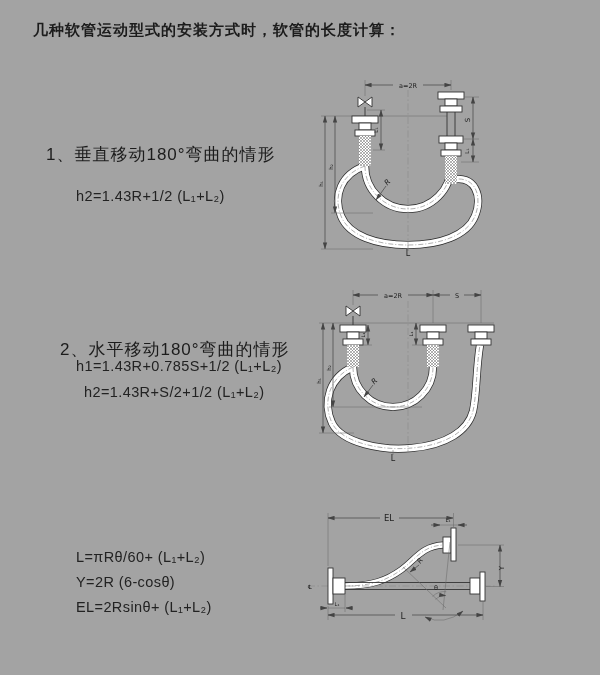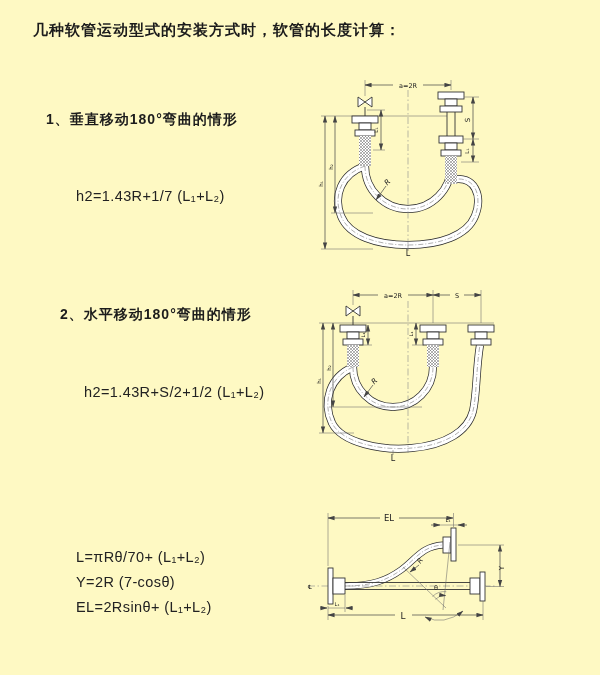--- a/index.html
+++ b/index.html
@@ -1,19 +1,19 @@
 <!DOCTYPE html>
 <html><head>
 <meta charset="utf-8">
 <style>
   html,body{margin:0;padding:0;background:#fff;}
-  .page{position:relative;width:600px;height:675px;background:#fef9c3;overflow:hidden;
+  .page{position:relative;width:600px;height:675px;background:#a3a3a3;overflow:hidden;
         font-family:"Liberation Sans","DejaVu Sans",sans-serif;color:#1c1c1c;}
   .doc-title{position:absolute;left:33px;top:21px;font-size:15px;font-weight:700;letter-spacing:1px;}
-  .sec-heading{position:absolute;font-size:14px;font-weight:700;letter-spacing:1px;}
+  .sec-heading{position:absolute;font-size:17px;font-weight:400;letter-spacing:1px;margin-top:32px;}
   .formula{position:absolute;font-size:14.5px;font-weight:500;letter-spacing:0.4px;color:#222;}
   svg{position:absolute;}
   .dim{stroke:#444;stroke-width:0.7;fill:none;}
   .ext{stroke:#6a6a6a;stroke-width:0.55;fill:none;}
   .cl{stroke:#8a8a8a;stroke-width:0.6;fill:none;stroke-dasharray:7 2.5 1.5 2.5;}
   .ho{stroke:#2e2e2e;stroke-width:8;fill:none;}
   .hi{stroke:#ffffff;stroke-width:6.5;fill:none;}
   .hc{stroke:#7a7a7a;stroke-width:0.6;fill:none;stroke-dasharray:5 2 1 2;}
   .ho3{stroke:#2e2e2e;stroke-width:7;fill:none;}
   .hi3{stroke:#ffffff;stroke-width:5.6;fill:none;}
@@ -22,27 +22,28 @@
   .lbl{fill:#222;font-family:"DejaVu Sans",sans-serif;}
 </style>
 </head>
 <body>
 
 <div class="page">
 
   <div class="doc-title">几种软管运动型式的安装方式时，软管的长度计算：</div>
 
   <div class="sec-heading" style="left:46px;top:111px">1、垂直移动180°弯曲的情形</div>
-  <div class="formula" style="left:76px;top:188px">h2=1.43R+1/7 (L₁+L₂)</div>
+  <div class="formula" style="left:76px;top:188px">h2=1.43R+1/2 (L₁+L₂)</div>
 
   <div class="sec-heading" style="left:60px;top:306px">2、水平移动180°弯曲的情形</div>
+  <div class="formula" style="left:76px;top:358px">h1=1.43R+0.785S+1/2 (L₁+L₂)</div>
   <div class="formula" style="left:84px;top:384px">h2=1.43R+S/2+1/2 (L₁+L₂)</div>
 
-  <div class="formula" style="left:76px;top:549px">L=πRθ/70+ (L₁+L₂)</div>
-  <div class="formula" style="left:76px;top:574px">Y=2R (7-cosθ)</div>
+  <div class="formula" style="left:76px;top:549px">L=πRθ/60+ (L₁+L₂)</div>
+  <div class="formula" style="left:76px;top:574px">Y=2R (6-cosθ)</div>
   <div class="formula" style="left:76px;top:599px">EL=2Rsinθ+ (L₁+L₂)</div>
 
   <svg style="left:313px;top:72px" width="195" height="185" viewBox="0 0 195 185">
     <defs>
       <marker id="ar1" viewBox="0 0 8 5" refX="7.5" refY="2.5" markerWidth="7" markerHeight="5" markerUnits="userSpaceOnUse" orient="auto-start-reverse">
         <path d="M0,0 L8,2.5 L0,5 z" fill="#444"></path>
       </marker>
       <pattern id="br1" patternUnits="userSpaceOnUse" width="3" height="3">
         <path d="M0,0 L3,3 M3,0 L0,3" stroke="#555" stroke-width="0.45"></path>
       </pattern>

